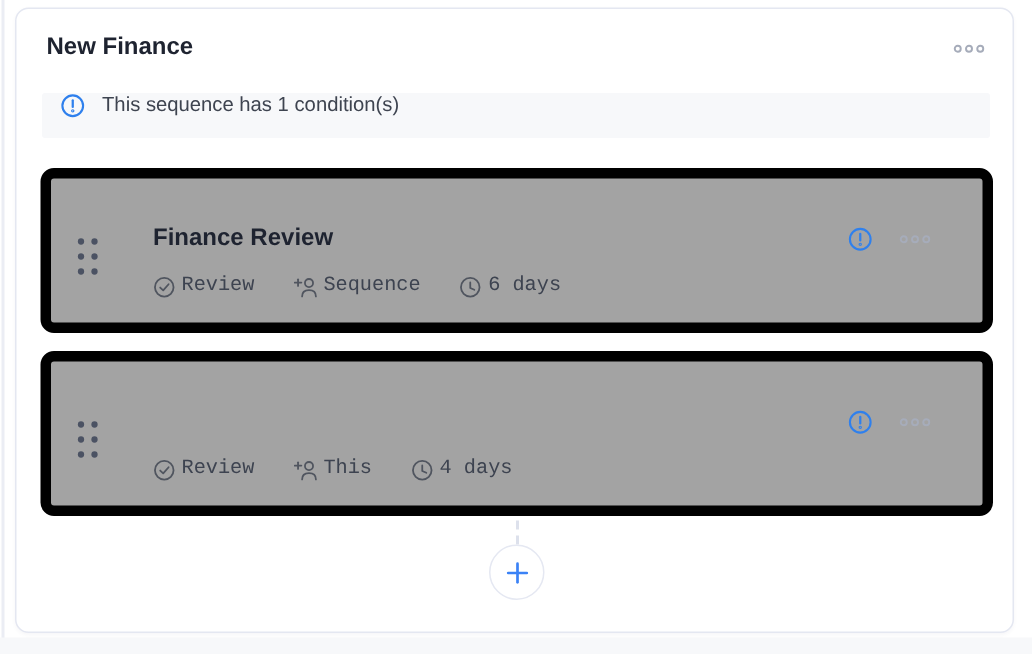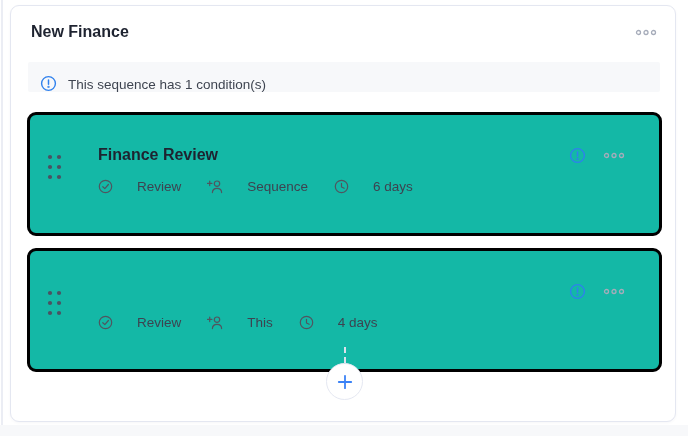--- a/index.html
+++ b/index.html
@@ -39,45 +39,45 @@
   }
   .icon-btn {
     background: none; border: none; padding: 2px; margin: 0;
     display: inline-flex; align-items: center; cursor: pointer; line-height: 0;
   }
 
   .banner {
     position: absolute; top: 56px; left: 17px; right: 15px; height: 30px;
     box-sizing: border-box;
     background: #f7f8fa; border-radius: 2px;
-    display: flex; align-items: flex-end; gap: 11px; padding: 0 12px;
+    display: flex; align-items: flex-start; gap: 11px; padding: 0 12px;
     font-size: 13.5px; color: #3e4450;
   }
 
   .steps { position: absolute; top: 106px; left: 16px; right: 13px; }
   .step-card {
-    position: relative; height: 124px; box-sizing: border-box;
-    background: #14b8a6;
-    border: 3px solid #000000; border-radius: 9px;
+    position: relative; height: 110px; box-sizing: border-box;
+    background: #a3a3a3;
+    border: 7px solid #000000; border-radius: 9px;
     margin-bottom: 12px;
   }
   .drag-handle {
     position: absolute; left: 17px; top: 39px; line-height: 0; cursor: grab;
   }
   .step-title {
     position: absolute; left: 68px; top: 30px;
     font-size: 16px; font-weight: bold; color: #1e2330; line-height: 19px;
   }
   .step-meta {
     position: absolute; left: 68px; top: 64px;
     display: flex; align-items: center; gap: 26px;
   }
   .meta-item {
-    display: flex; align-items: flex-start; gap: 24px;
-    font-size: 13.5px; color: #3d4350; line-height: 16px;
+    display: flex; align-items: flex-end; gap: 4px;
+    font-size: 13.5px; color: #3d4350; line-height: 16px; font-family: Liberation Mono, monospace;
   }
   .meta-item .ic { line-height: 0; display: inline-flex; }
   .step-actions {
     position: absolute; top: 32px; right: 32px;
     display: flex; align-items: center; gap: 15px;
   }
 
   .connector {
     position: absolute; left: 333px; top: 341px; height: 16px; width: 0;
     border-left: 2px dashed #dde1ec;

